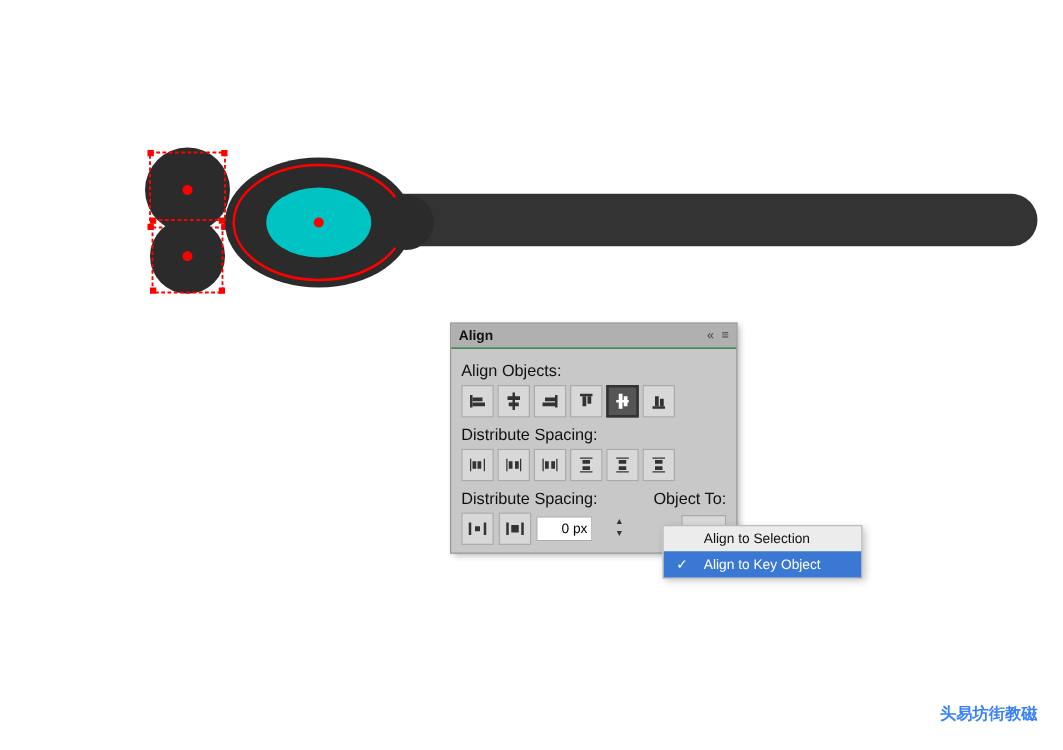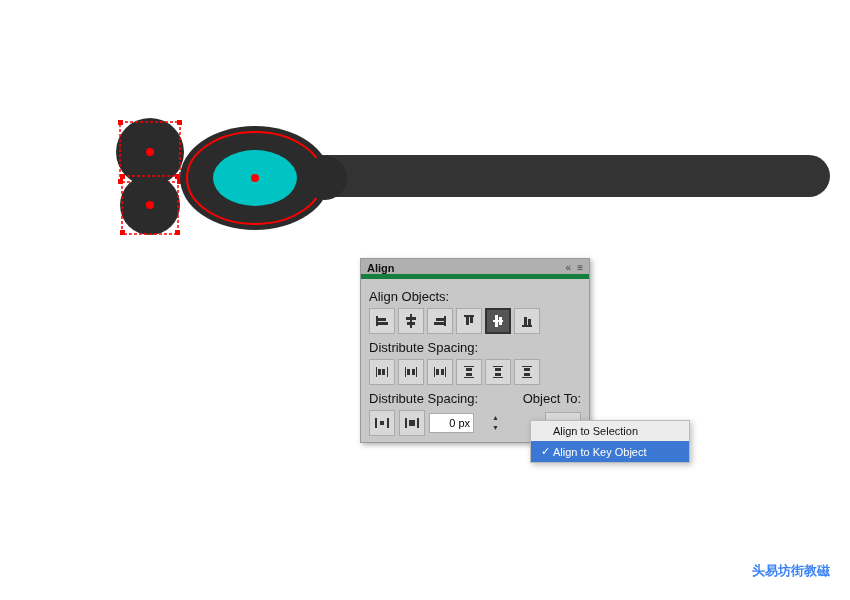--- a/index.html
+++ b/index.html
@@ -58,22 +58,23 @@
       width: 230px;
       background: #c8c8c8;
       border: 1px solid #999;
       box-shadow: 2px 2px 5px rgba(0,0,0,0.3);
       font-size: 11px;
       color: #111;
     }
 
     .panel-titlebar {
       background: #b0b0b0;
-      border-bottom: 5px solid #15803d;
-      display: flex;
+      border-bottom: 1px solid #15803d;
+      display: flex;
+      align-items: center;
       justify-content: space-between;
       padding: 3px 6px;
       height: 20px;
     }
 
     .panel-title {
       font-size: 11px;
       font-weight: bold;
       color: #111;
     }
@@ -179,21 +180,21 @@
       box-shadow: 2px 2px 6px rgba(0,0,0,0.25);
       z-index: 100;
       font-size: 11px;
     }
 
     .dropdown-item {
       padding: 4px 10px;
       cursor: pointer;
       display: flex;
       align-items: center;
-      gap: 0;
+      gap: 10px;
       color: #111;
     }
 
     .dropdown-item.selected {
       background: #3a78d4;
       color: #fff;
     }
 
     .dropdown-item .checkmark {
       font-size: 11px;

